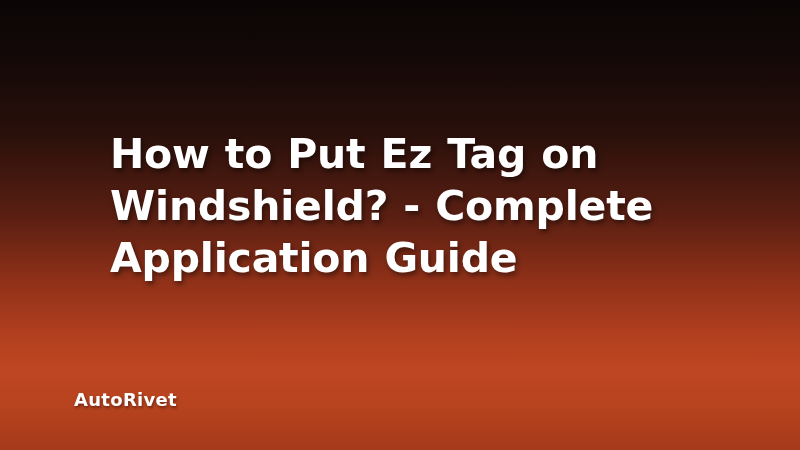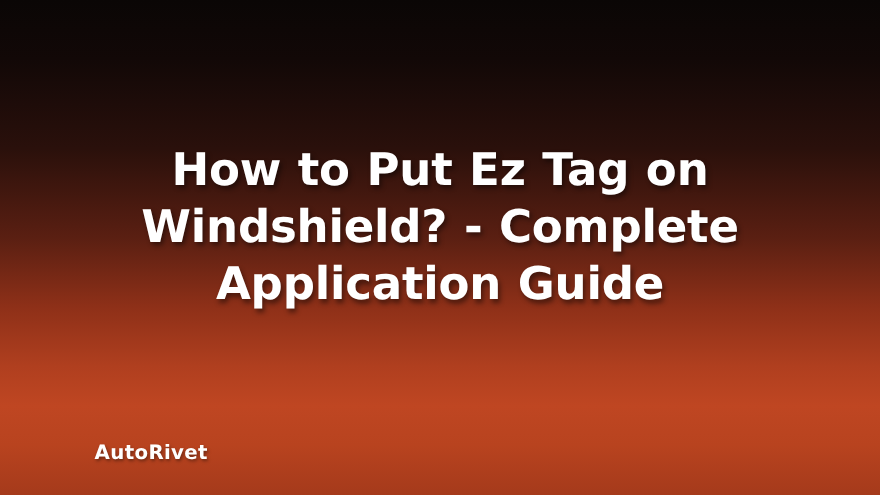--- a/index.html
+++ b/index.html
@@ -27,42 +27,41 @@
         #bf4622 82%,
         #b8431f 90%,
         #a53a1b 100%);
     overflow: hidden;
   }
   .title-wrap {
     position: absolute;
     left: 0;
     right: 0;
     top: 128px;
-    padding: 0 46px;
+    padding: 0 110px;
     box-sizing: border-box;
-    text-align: center;
   }
   .title {
     margin: 0;
     color: #ffffff;
     font-family: "DejaVu Sans", sans-serif;
     font-size: 41px;
     line-height: 52px;
     font-weight: bold;
     letter-spacing: -0.2px;
     text-shadow: 2px 3px 5px rgba(0,0,0,0.45);
     word-spacing: 1px;
   }
   .brand-wrap {
     position: absolute;
     left: 70px;
     top: 385px;
   }
   .brand {
-    margin: 16px;
+    margin: 4px;
     color: #ffffff;
     font-family: "DejaVu Sans", sans-serif;
     font-size: 18px;
     font-weight: bold;
     letter-spacing: 0.3px;
     text-shadow: 1px 2px 3px rgba(0,0,0,0.4);
   }
 </style>
 </head>
 <body>

